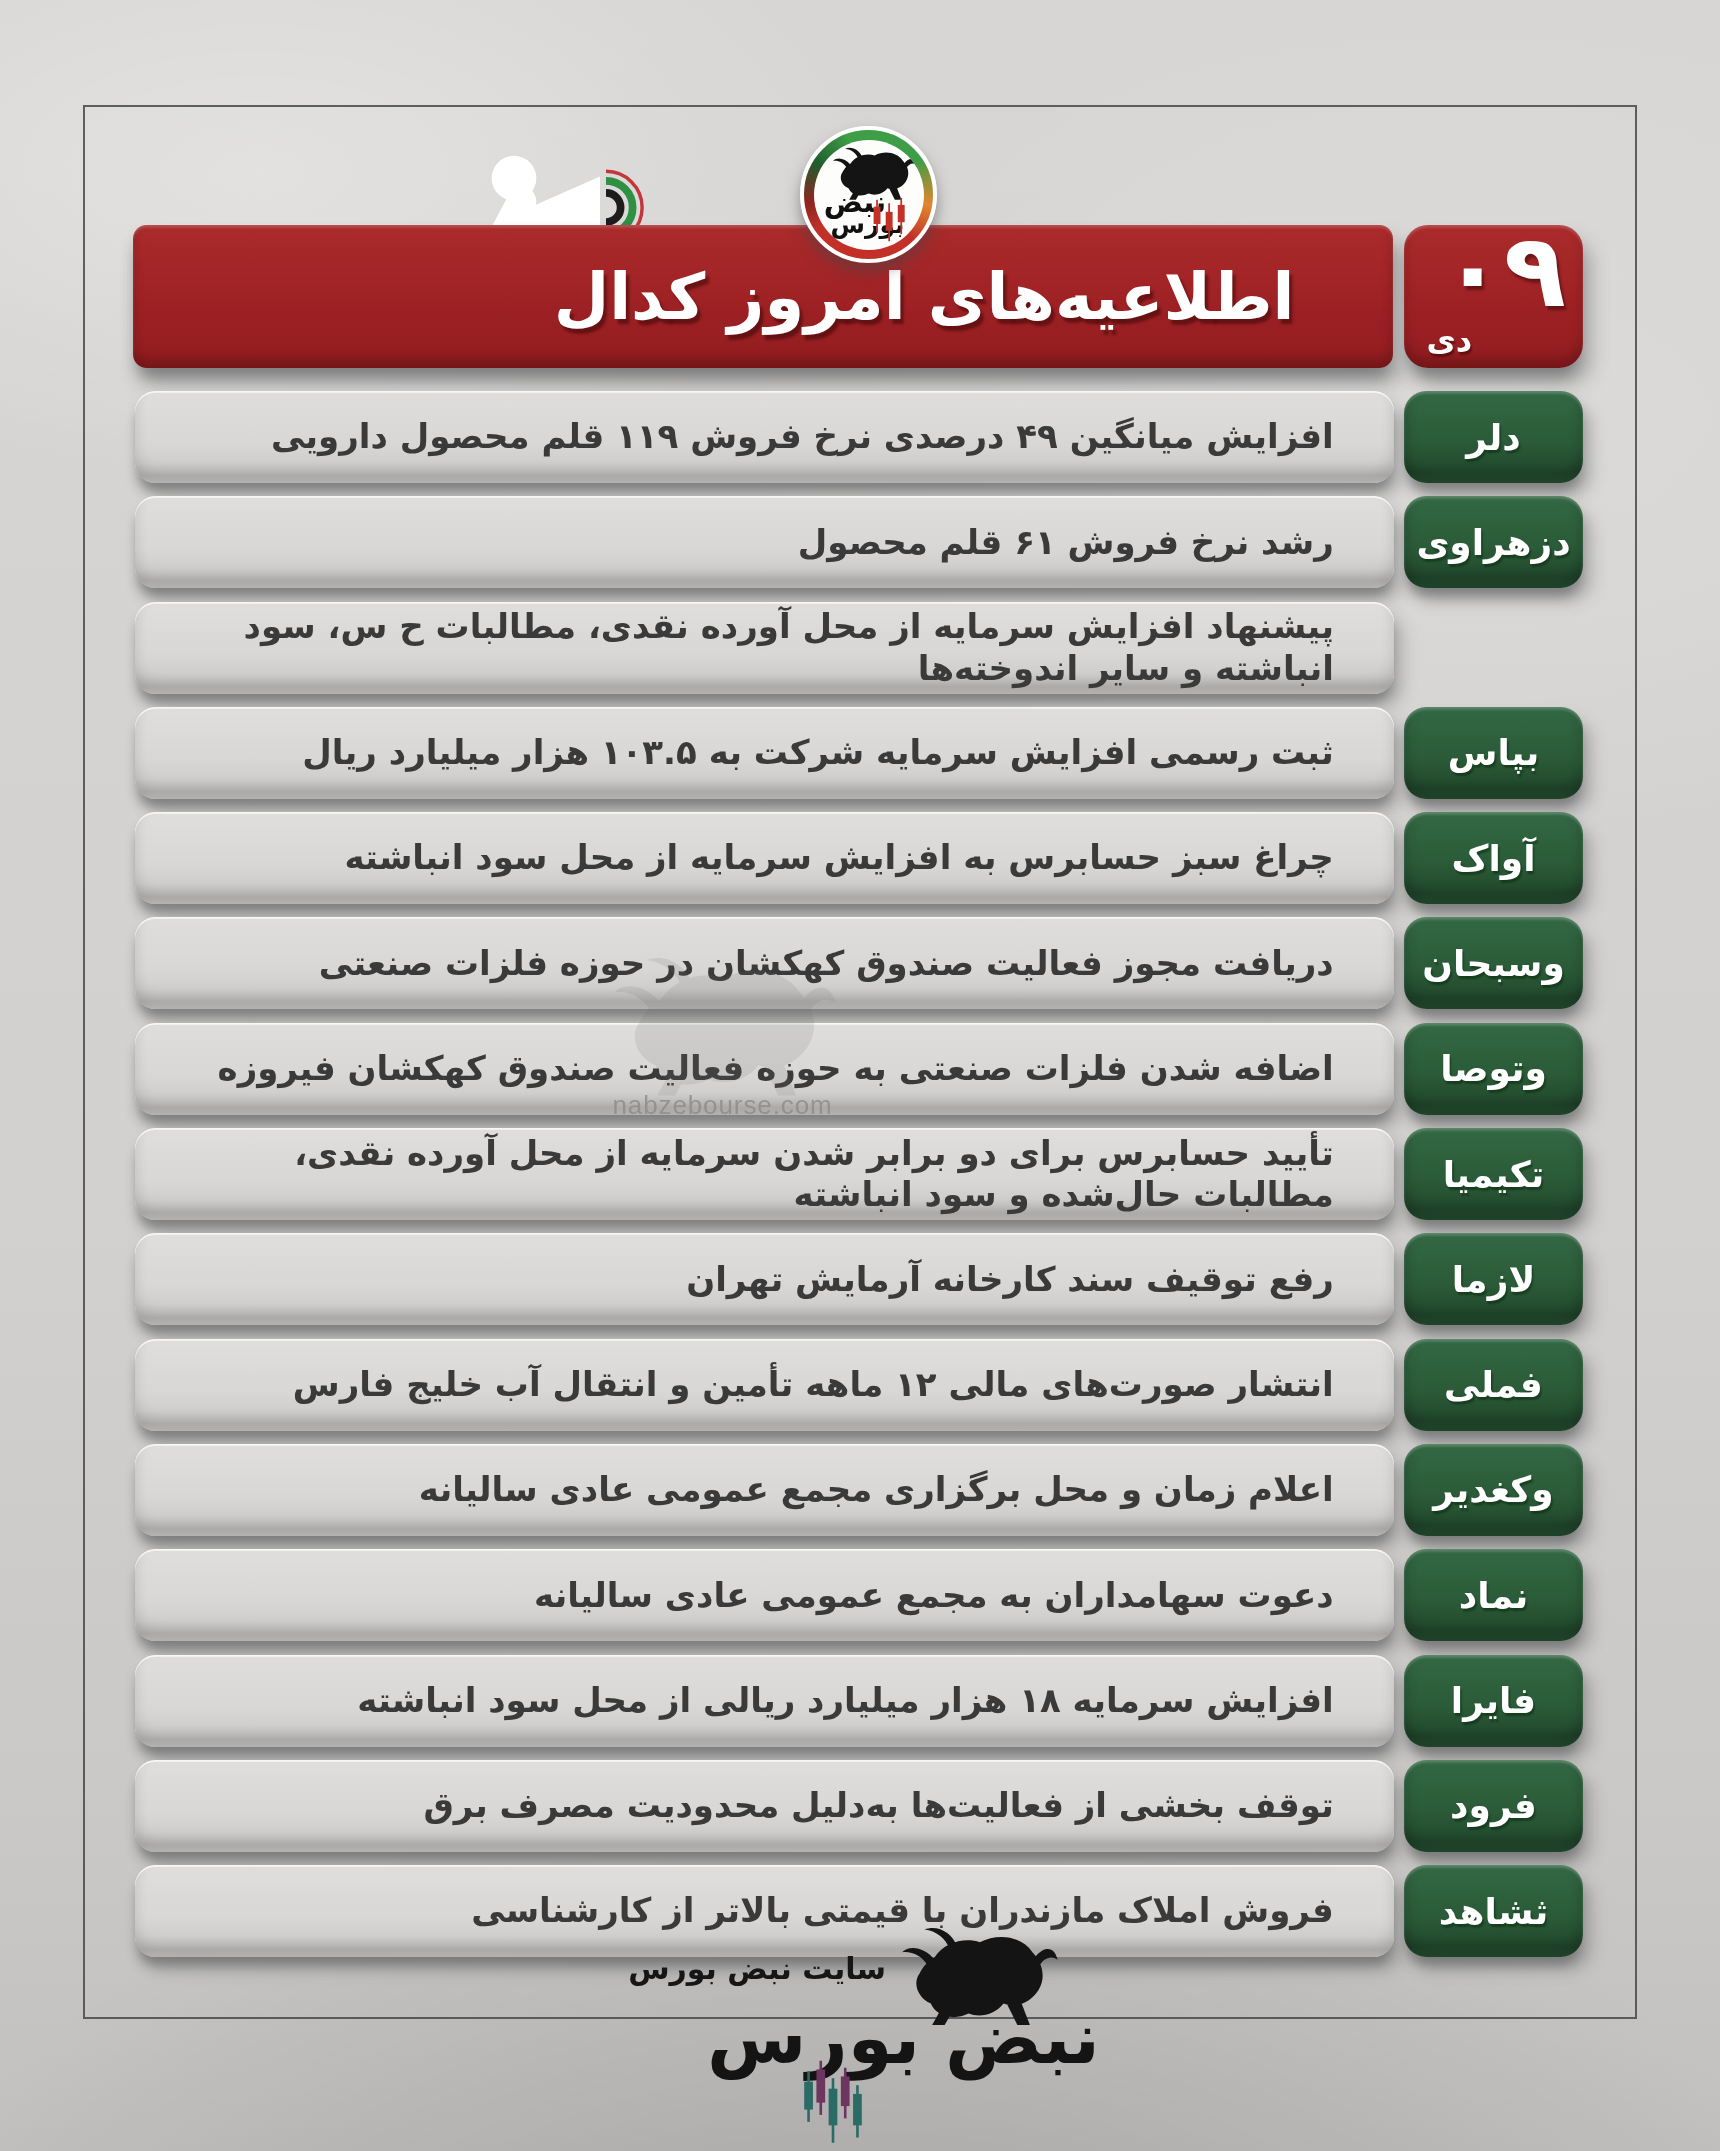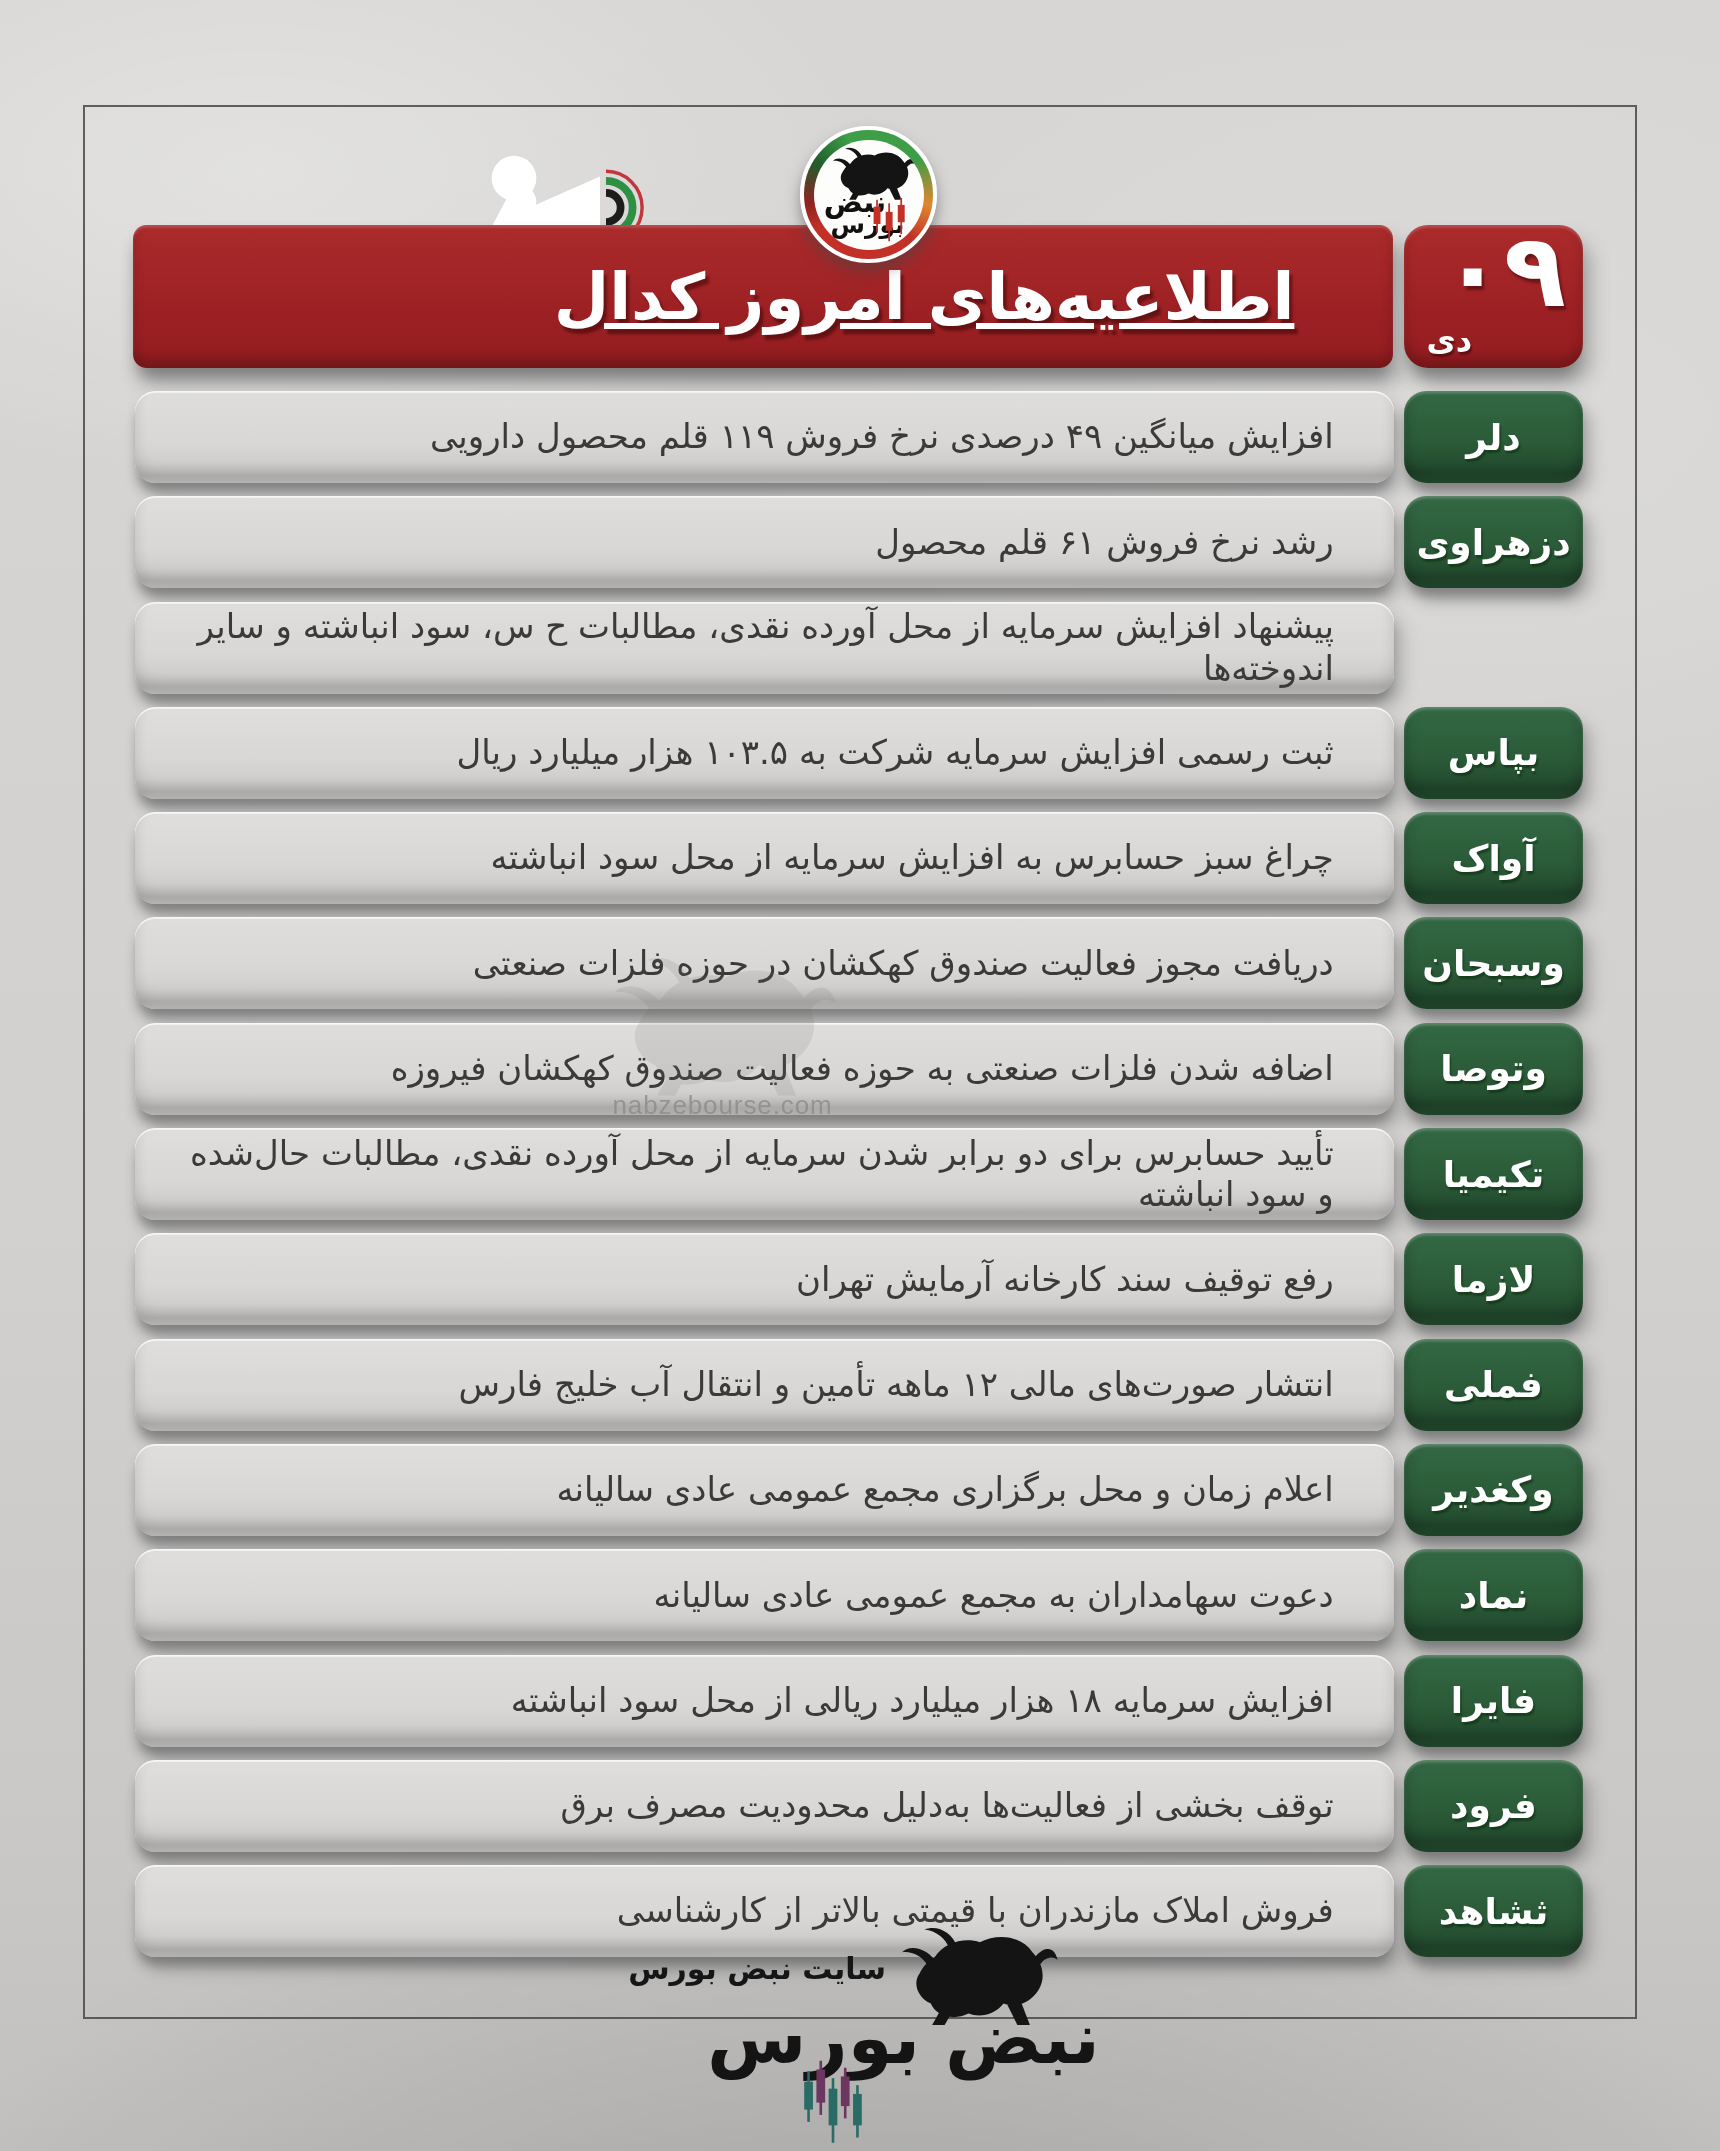--- a/index.html
+++ b/index.html
@@ -15,21 +15,21 @@
     border:2.6px solid rgba(72,72,75,.85);box-sizing:border-box;}
   
   .title-bar{position:absolute;left:133px;top:225px;width:1260px;height:143px;
     border-radius:13.8px;
     background:linear-gradient(180deg,#ab2b2b 0%,#9e2124 55%,#921c1f 100%);
     box-shadow:0 13.8px 15.5px -5.2px rgba(80,80,82,.55), 8.6px 15.5px 19px rgba(80,80,82,.30),
       inset 0 2.6px 2.6px rgba(255,255,255,.18), inset 0 -8.6px 12px rgba(0,0,0,.22);}
   .title-text{position:absolute;left:404px;right:82px;top:0;height:143px;
     display:flex;align-items:center;justify-content:center;
     color:#fff;font-size:64px;font-weight:bold;
-    text-shadow:3.4px 5.2px 2.6px rgba(40,0,0,.45);white-space:nowrap;text-decoration:underline;}
+    text-shadow:3.4px 5.2px 2.6px rgba(40,0,0,.45);white-space:nowrap;}
   .date-box{position:absolute;left:1404px;top:225px;width:179px;height:143px;
     border-radius:24px;
     background:linear-gradient(180deg,#ab2b2b 0%,#9e2124 55%,#921c1f 100%);
     box-shadow:0 13.8px 15.5px -5.2px rgba(80,80,82,.55), 8.6px 15.5px 19px rgba(80,80,82,.30),
       inset 0 2.6px 2.6px rgba(255,255,255,.18), inset 0 -8.6px 12px rgba(0,0,0,.22);}
   .date-day{position:absolute;right:17px;top:-13.8px;color:#fff;font-size:102px;font-weight:bold;
     text-shadow:2.6px 4.3px 2.6px rgba(40,0,0,.45);margin-left:9px;}
   .date-month{position:absolute;left:22.4px;bottom:8.6px;color:#fff;font-size:32px;font-weight:bold;
     text-shadow:1.7px 2.6px 1.7px rgba(40,0,0,.45);}
   
@@ -47,21 +47,21 @@
   
   .rows{position:absolute;left:135px;top:391px;width:1448px;display:flex;
     flex-direction:column;gap:13.3px;}
   .row{display:flex;height:92px;}
   .bar{width:1259px;height:92px;border-radius:20.6px;margin-right:10.3px;
     background:linear-gradient(180deg,#dfdedc 0%,#d8d7d5 58%,#cfcecc 78%,#bdbcba 92%,#cfcecb 100%);
     box-shadow:0 11.2px 12px -3.4px rgba(85,85,88,.55), 8.6px 13px 15.5px rgba(85,85,88,.28),
       inset 0 1.7px 0 rgba(255,255,255,.75), inset 0 -10.3px 13.8px rgba(0,0,0,.14);
     display:flex;align-items:center;justify-content:flex-end;}
   .bar-text{display:block;padding:0 60px 0 52px;text-align:right;direction:rtl;
-    color:#3a3a3a;font-size:34px;font-weight:normal;line-height:1.22;}
+    color:#3a3a3a;font-size:34px;font-weight:bold;line-height:1.22;}
   .ticker{width:179px;height:92px;border-radius:22.4px;
     background:linear-gradient(180deg,#336844 0%,#2b5b38 55%,#224a2e 88%,#2b5b38 100%);
     box-shadow:0 11.2px 12px -3.4px rgba(85,85,88,.55), 8.6px 13px 15.5px rgba(85,85,88,.30),
       inset 0 2.6px 2.6px rgba(255,255,255,.22), inset 0 -10.3px 13.8px rgba(0,0,0,.28);
     display:flex;align-items:center;justify-content:center;}
   .ticker-label{color:#fff;font-size:36px;font-weight:bold;direction:rtl;
     text-shadow:1.7px 2.6px 1.7px rgba(0,30,0,.4);white-space:nowrap;}
   
   .watermark{position:absolute;left:533px;top:953px;width:379px;text-align:center;pointer-events:none;}
   .watermark-bull{width:258px;height:146px;color:#6f6f6d;opacity:.14;}

